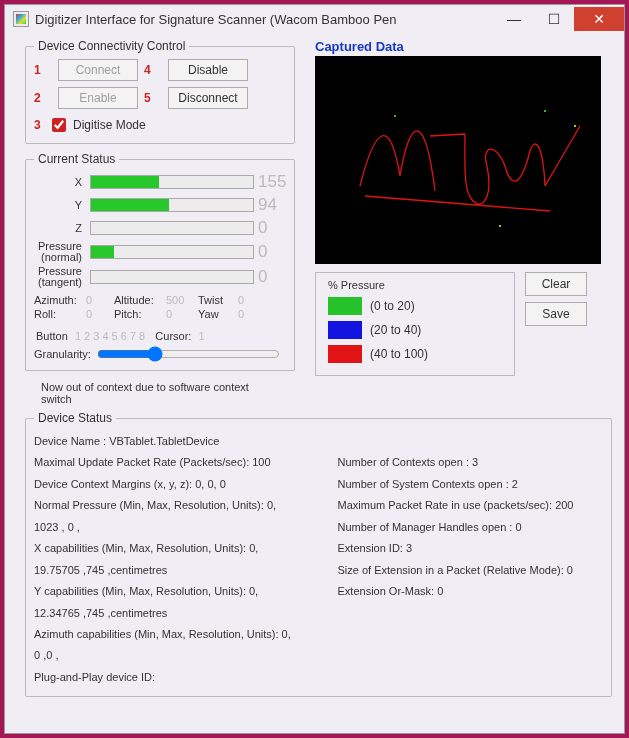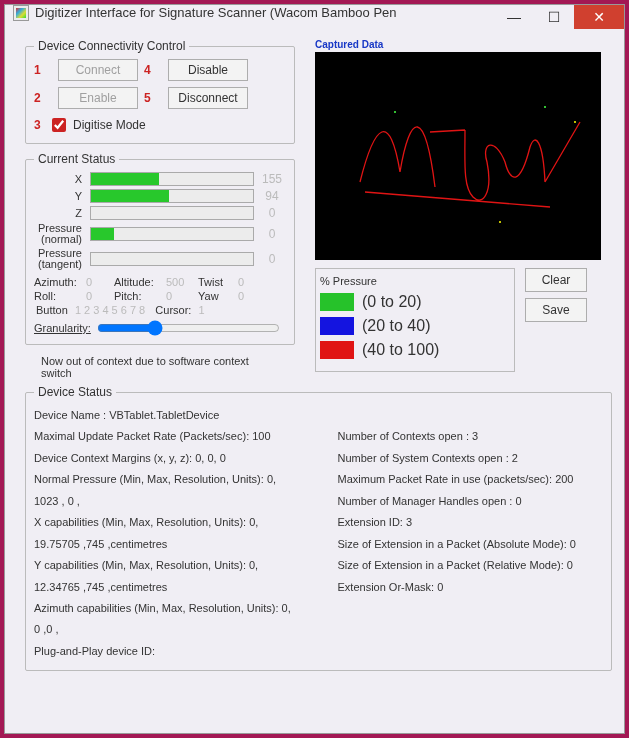--- a/index.html
+++ b/index.html
@@ -1,59 +1,59 @@
 <!DOCTYPE html>
 <html><head>
 <meta charset="utf-8">
 <style>
 * { box-sizing: border-box; font-family: "Segoe UI", Tahoma, sans-serif; }
 body { margin: 0; background: #a31854; padding: 4px; }
 .window { background: #f0eef4; width: 621px; height: 730px; border: 1px solid #999; position: relative; }
-.titlebar { height: 28px; display: flex; align-items: flex-start; padding: 0 0 0 8px; font-size: 13px; color: #333; }
+.titlebar { height: 28px; display: flex; align-items: center; padding: 0 0 0 8px; font-size: 13px; color: #333; }
 .titlebar .title { flex: 1; }
 .titlebar .win-btn { width: 40px; height: 24px; display: flex; align-items: center; justify-content: center; font-size: 14px; cursor: pointer; }
 .titlebar .win-btn.close { background: #d0402f; color: #fff; width: 50px; }
 .app-icon { width: 16px; height: 16px; background: #ececec; border: 1px solid #999; margin-right: 6px; display: inline-block; position: relative; }
 .app-icon::after { content: ""; position: absolute; left: 2px; top: 2px; width: 10px; height: 10px; background: linear-gradient(135deg,#d33,#3ad,#dd3,#3d3); }
 .content { padding: 6px 12px 8px 20px; font-size: 12px; color: #333; }
 fieldset { border: 1px solid #bbb; border-radius: 2px; padding: 6px 8px 8px; margin: 0 0 8px 0; }
 legend { font-size: 12px; padding: 0 4px; }
 .row { display: flex; align-items: center; }
 .btn { background: #f3f3f3; border: 1px solid #adadad; padding: 3px 8px; font-size: 12px; cursor: pointer; text-align: center; }
 .btn.disabled { color: #a0a0a0; cursor: default; }
 .num-red { color: #c22; font-weight: bold; width: 14px; display: inline-block; }
 .conn-grid { display: grid; grid-template-columns: 18px 80px 18px 80px; gap: 6px 6px; align-items: center; margin-bottom: 6px; }
 .chk { accent-color: #c22; width: 14px; height: 14px; }
 .cols { display: flex; gap: 20px; }
 .left { width: 270px; }
 .right { flex: 1; }
-.section-title { color: #1838c6; font-weight: bold; font-size: 10px; margin-bottom: 2px; }
+.section-title { color: #1838c6; font-weight: bold; font-size: 13px; margin-bottom: 2px; }
 .capture { background: #000; width: 286px; height: 208px; position: relative; overflow: hidden; }
 .capture svg { width: 100%; height: 100%; }
-.pct-box { border: 1px solid #bbb; padding: 6px 4px; width: 200px; }
+.pct-box { border: 1px solid #bbb; padding: 6px 12px; width: 200px; }
 .swatch { width: 34px; height: 18px; display: inline-block; vertical-align: middle; margin-right: 8px; }
 .swatch.g { background: #26c22a; } .swatch.b { background: #1414e0; } .swatch.r { background: #e01414; }
 .bar-row { display: grid; grid-template-columns: 52px 1fr 28px; align-items: center; gap: 4px; margin-bottom: 3px; font-size: 11px; }
 .bar-label { text-align: right; padding-right: 4px; }
 .bar-outer { height: 14px; border: 1px solid #aaa; background: #ececec; position: relative; }
 .bar-fill { height: 100%; background: #28c82c; }
-.bar-val { color: #bbb; text-align: center; font-size: 12px; }
+.bar-val { color: #bbb; text-align: left; font-size: 17px; }
 .kv-grid { display: grid; grid-template-columns: 48px 24px 48px 28px 36px 18px; font-size: 11px; gap: 2px 4px; margin-top: 6px; }
 .kv-grid .lbl { color: #333; } .kv-grid .val { color: #bbb; }
-.btn-row { font-size: 11px; margin-top: 2px; }
+.btn-row { font-size: 11px; margin-top: 10px; }
 .btn-row span { color: #bbb; margin: 0 2px; }
-.slider-wrap { display: flex; align-items: center; font-size: 11px; margin-top: 4px; text-decoration: underline; }
+.slider-wrap { display: flex; align-items: center; font-size: 11px; margin-top: 4px; }
 .slider-wrap input[type=range] { flex: 1; margin: 0 6px; }
 .msg { font-size: 11px; margin: 10px 16px 6px; }
 .dev-status { display: flex; gap: 38px; font-size: 11px; line-height: 1.95; }
 .dev-status .col { flex: 1; }
 .right-btns { display: flex; flex-direction: column; gap: 6px; }
 .right-btns .btn { width: 62px; padding: 4px 0; }
 .pct-row { display: flex; align-items: flex-start; gap: 10px; margin-top: 8px; }
-.leg-item { display: flex; align-items: center; font-size: 16px; margin-bottom: 6px; }
+.leg-item { display: flex; align-items: center; font-size: 12px; margin-bottom: 6px; }
 </style>
 </head>
 <body>
 
 <div class="window">
   <div class="titlebar">
     <span class="app-icon"></span>
     <span class="title">Digitizer Interface for Signature Scanner (Wacom Bamboo Pen</span>
     <div class="win-btn">—</div>
     <div class="win-btn">☐</div>
@@ -195,20 +195,19 @@
           <div>Azimuth capabilities (Min, Max, Resolution, Units): 0, 0 ,0 ,</div>
           <div>Plug-and-Play device ID:</div>
         </div>
         <div class="col">
           <div>&nbsp;</div>
           <div>Number of Contexts open : 3</div>
           <div>Number of System Contexts open : 2</div>
           <div>Maximum Packet Rate in use (packets/sec): 200</div>
           <div>Number of Manager Handles open : 0</div>
           <div>Extension ID: 3</div>
-          <div>Size of Extension in a Packet (Absolute Mode): 0</div>
           <div>Size of Extension in a Packet (Relative Mode): 0</div>
           <div>Extension Or-Mask: 0</div>
         </div>
       </div>
     </fieldset>
   </div>
 </div>
 
 </body></html>

